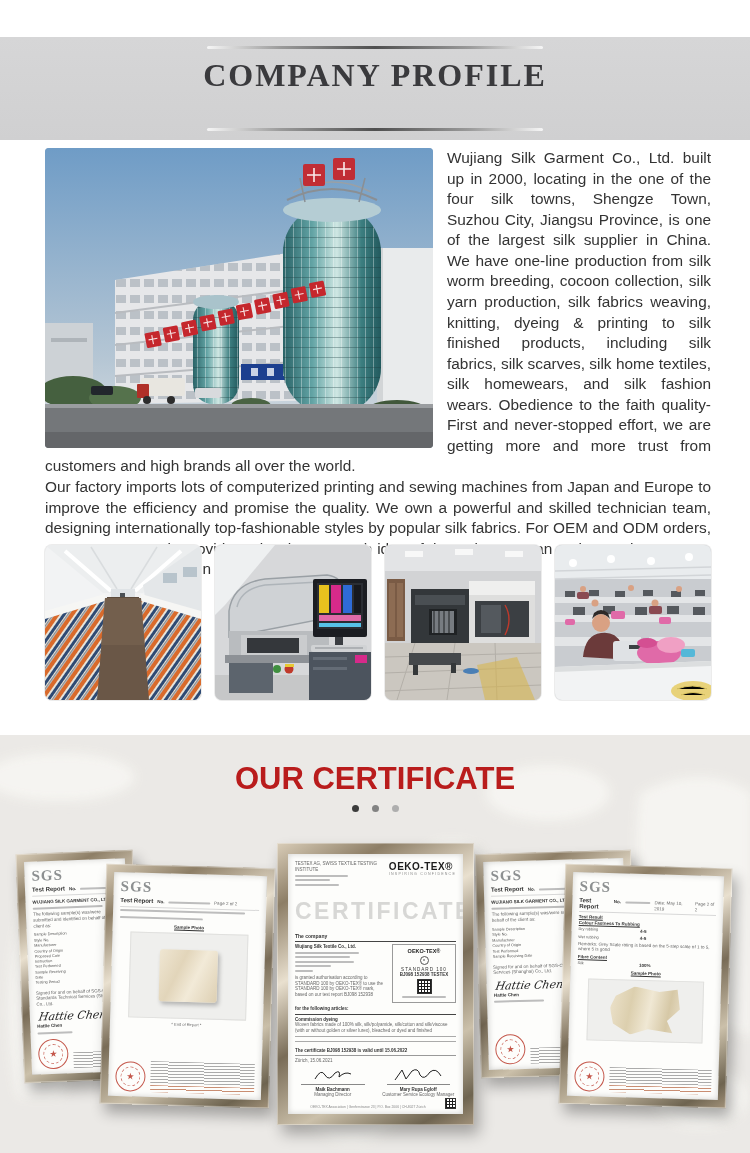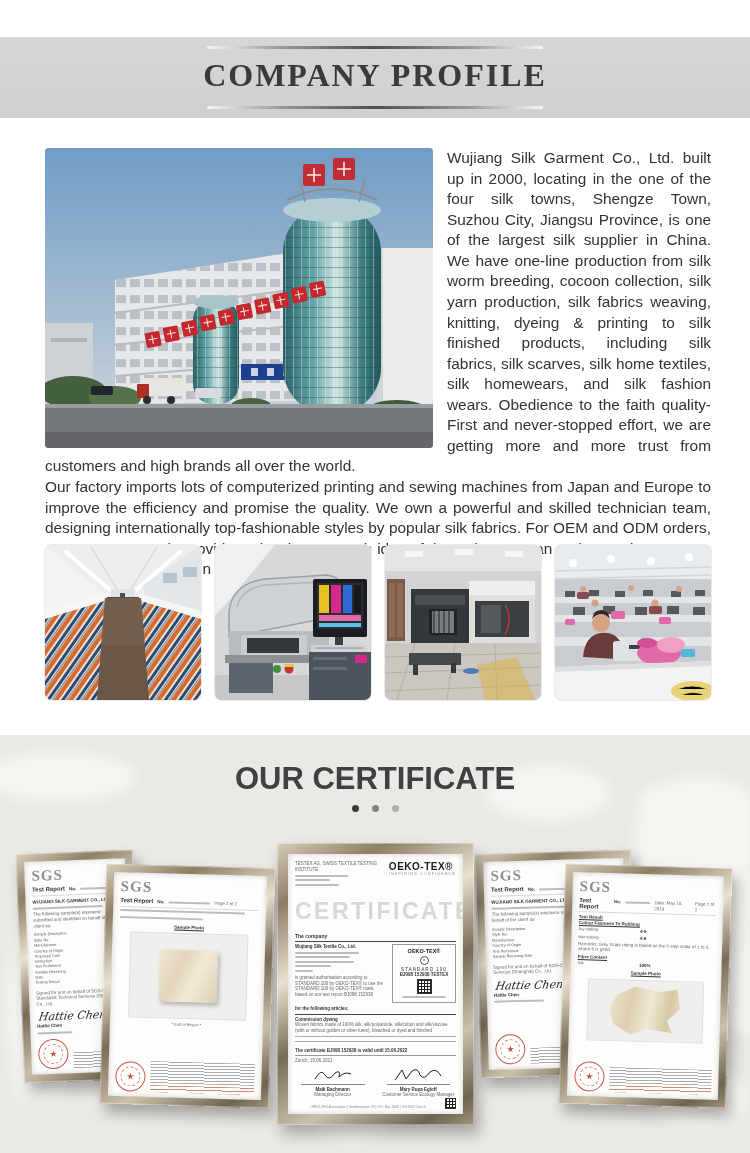--- a/index.html
+++ b/index.html
@@ -8,21 +8,21 @@
     position: relative;
     width: 750px; height: 1153px;
     margin: 0 auto;
     background: #ffffff;
     font-family: "Liberation Sans", sans-serif;
     overflow: hidden;
   }
 
   
   .banner {
-    position: absolute; left: 0; top: 37px; width: 750px; height: 81px;
+    position: absolute; left: 0; top: 37px; width: 750px; height: 103px;
     background: linear-gradient(180deg,#d6d6d7 0%,#d0d0d1 100%);
   }
   .bline {
     position: absolute; left: 50%; transform: translateX(-50%);
     width: 336px; height: 3px; border-radius: 2px;
     background: linear-gradient(90deg,#f6f6f6 0%,#9a9a9a 22%,#4f4f4f 50%,#9a9a9a 78%,#f6f6f6 100%);
   }
   .bline.top { top: 9px; } .bline.bot { bottom: 9px; }
   .banner-title {
     position: absolute; left: 0; right: 0; top: 20px;
@@ -57,21 +57,21 @@
   .wphoto svg { display:block; width: 100%; height: 100%; }
 
   
   .cert-section {
     position: absolute; left: 0; top: 735px; width: 750px; height: 418px;
     background: #ebe9e6; overflow: hidden;
   }
   .map-bg { position: absolute; inset: 0; opacity: .9; }
   .cert-title {
     position: absolute; left: 0; right: 0; top: 26px; text-align: center;
-    font-size: 31px; font-weight: 600; letter-spacing: 0px; color: #404040;
+    font-size: 31px; font-weight: 600; letter-spacing: 0px; color: #b91c1c;
   }
   .dots { position: absolute; left: 0; right: 0; top: 70px; display: flex; justify-content: center; gap: 13px; }
   .dot { width: 7px; height: 7px; border-radius: 50%; }
   .dot.d1 { background: #3b3b3b; } .dot.d2 { background: #828282; } .dot.d3 { background: #aeaeae; }
 
   
   .cert {
     position: absolute;
     background: linear-gradient(150deg,#d9cdb8 0%,#8d7e66 16%,#e9e0cf 36%,#796c57 55%,#cbc0aa 75%,#6e6450 92%,#a2927a 100%);
     box-shadow: 5px 9px 14px rgba(0,0,0,.30), inset 0 0 0 1px rgba(255,255,255,.35);

